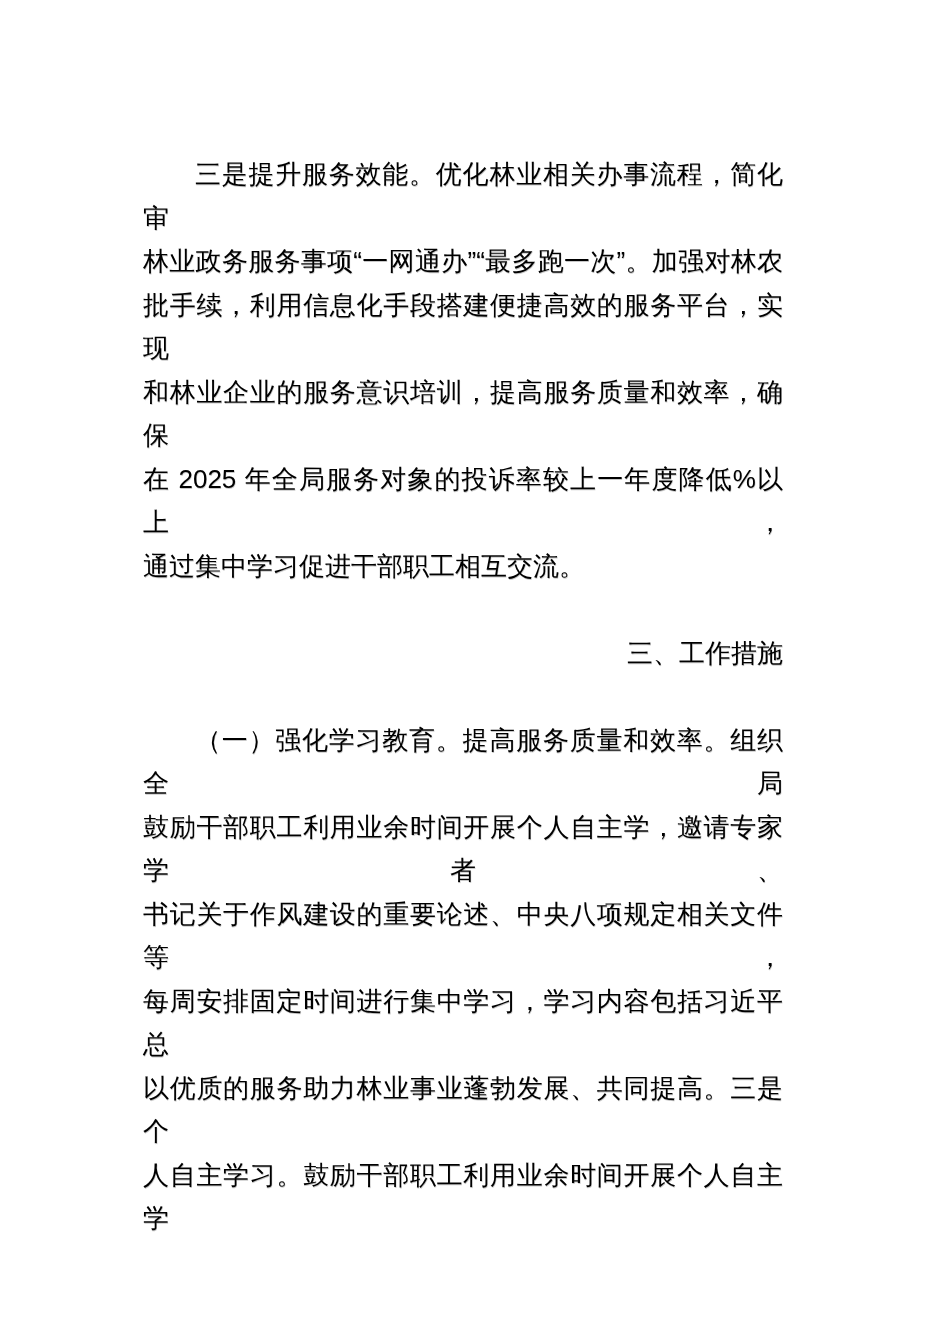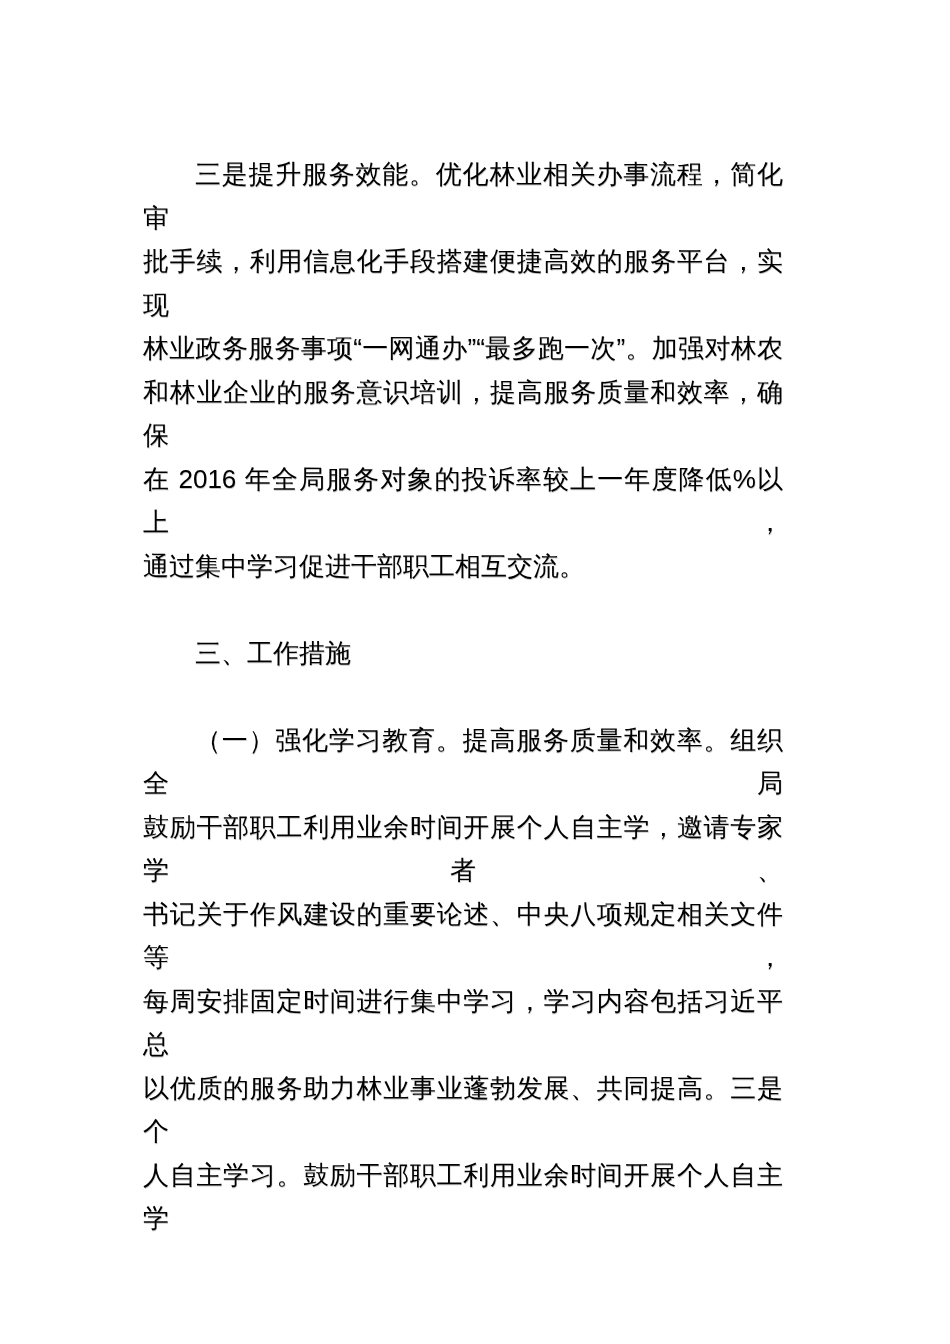--- a/index.html
+++ b/index.html
@@ -21,41 +21,41 @@
     width: 640px;
     font-family: "Liberation Sans", "DejaVu Sans", sans-serif;
     font-size: 26px;
     line-height: 43.5px;
     color: #000000;
     text-shadow: 0.5px 0.8px 0 rgba(0,0,0,0.22);
   }
   .para { margin: 0; }
   .para + .para { margin-top: 43.5px; }
   .line { display: block; }
-  .line.first { text-indent: 2em; }
+  .line.first { text-indent: 2em; text-align: right; }
   
   .line.j {
     text-align: justify;
     text-align-last: justify;
     text-justify: inter-character;
   }
   .heading .line { font-weight: 400; }
 </style>
 </head>
 <body>
 
 <div class="canvas">
   <div class="doc">
 
     <p class="para">
       <span class="line first j">三是提升服务效能。优化林业相关办事流程，简化审</span>
+      <span class="line j">林业政务服务事项“一网通办”“最多跑一次”。加强对林农</span>
       <span class="line j">批手续，利用信息化手段搭建便捷高效的服务平台，实现</span>
-      <span class="line j">林业政务服务事项“一网通办”“最多跑一次”。加强对林农</span>
       <span class="line j">和林业企业的服务意识培训，提高服务质量和效率，确保</span>
-      <span class="line j">在 2016 年全局服务对象的投诉率较上一年度降低%以上，</span>
+      <span class="line j">在 2025 年全局服务对象的投诉率较上一年度降低%以上，</span>
       <span class="line">通过集中学习促进干部职工相互交流。</span>
     </p>
 
     <p class="para heading">
       <span class="line first">三、工作措施</span>
     </p>
 
     <p class="para">
       <span class="line first j">（一）强化学习教育。提高服务质量和效率。组织全局</span>
       <span class="line j">鼓励干部职工利用业余时间开展个人自主学，邀请专家学者、</span>

